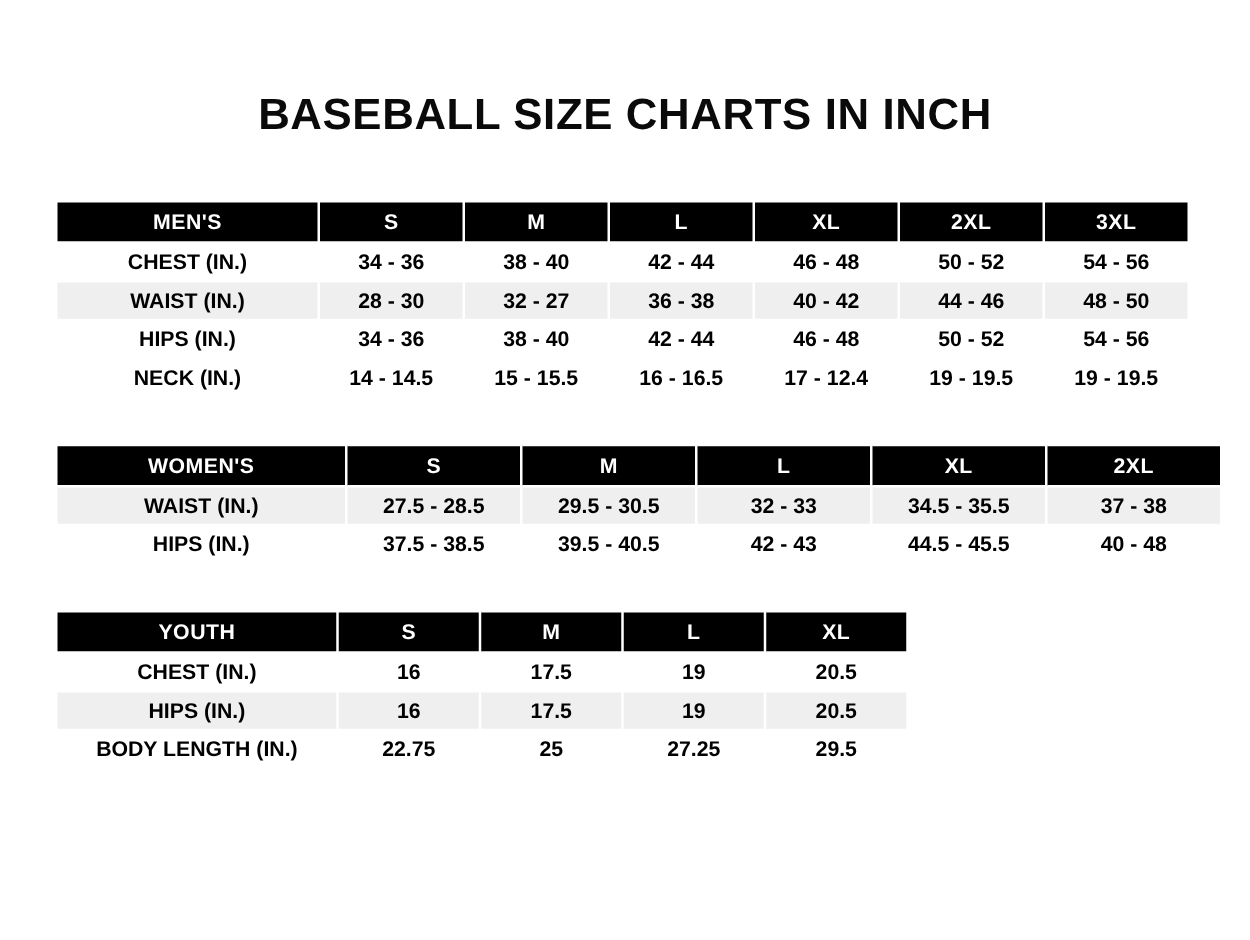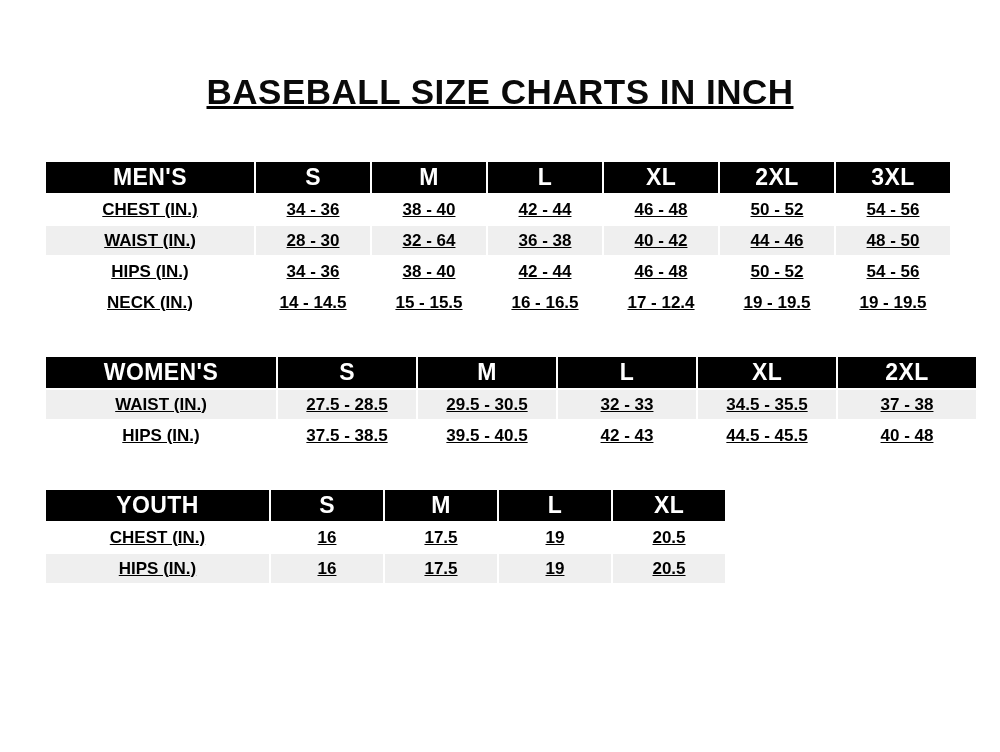--- a/index.html
+++ b/index.html
@@ -12,21 +12,20 @@
     background: #ffffff;
     font-family: "Liberation Sans", sans-serif;
     color: #000000;
     overflow: hidden;
   }
   .page {
     position: relative;
     width: 1000px;
     height: 752px;
     box-sizing: border-box;
-    text-decoration: underline;
   }
   .title {
     text-align: center;
     font-size: 35px;
     font-weight: bold;
     letter-spacing: 0.5px;
     margin: 0;
     padding-top: 72px;
     color: #0a0a0a;
   }
@@ -44,21 +43,21 @@
     border: 2px solid #ffffff;
     text-align: center;
     height: 31px;
     padding: 0 2px;
     white-space: nowrap;
     box-sizing: border-box;
   }
   thead th {
     background: #000000;
     color: #ffffff;
-    font-size: 23px;
+    font-size: 17px;
     letter-spacing: 0.4px;
     height: 33px;
   }
   thead th.rowlabel {
     text-align: center;
   }
   tbody td.rowlabel {
     text-align: center;
     font-weight: bold;
   }
@@ -123,21 +122,21 @@
           <td>34 - 36</td>
           <td>38 - 40</td>
           <td>42 - 44</td>
           <td>46 - 48</td>
           <td>50 - 52</td>
           <td>54 - 56</td>
         </tr>
         <tr class="even">
           <td class="rowlabel">WAIST (IN.)</td>
           <td>28 - 30</td>
-          <td>32 - 64</td>
+          <td>32 - 27</td>
           <td>36 - 38</td>
           <td>40 - 42</td>
           <td>44 - 46</td>
           <td>48 - 50</td>
         </tr>
         <tr class="odd">
           <td class="rowlabel">HIPS (IN.)</td>
           <td>34 - 36</td>
           <td>38 - 40</td>
           <td>42 - 44</td>
@@ -221,17 +220,24 @@
           <td>19</td>
           <td>20.5</td>
         </tr>
         <tr class="even">
           <td class="rowlabel">HIPS (IN.)</td>
           <td>16</td>
           <td>17.5</td>
           <td>19</td>
           <td>20.5</td>
         </tr>
+        <tr class="odd">
+          <td class="rowlabel">BODY LENGTH (IN.)</td>
+          <td>22.75</td>
+          <td>25</td>
+          <td>27.25</td>
+          <td>29.5</td>
+        </tr>
       </tbody>
     </table>
 
   </div>
 </div>
 
 </body></html>

